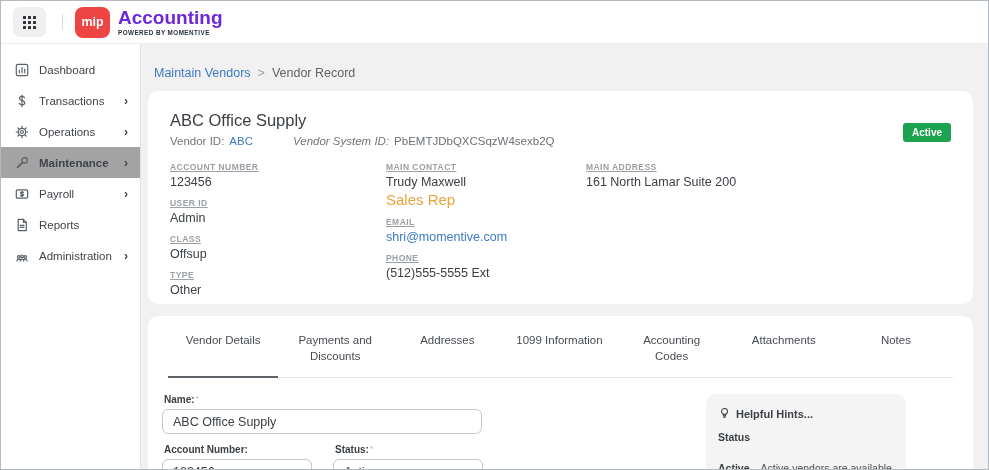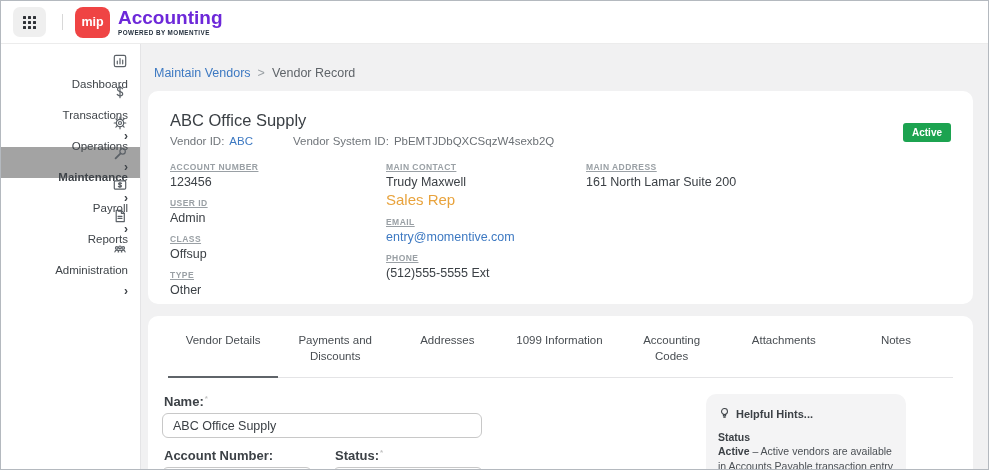--- a/index.html
+++ b/index.html
@@ -18,22 +18,22 @@
   .vdiv { width:1px; height:16px; background:#d8d8d8; margin:0 12px 0 16px; }
   .logo { width:35px; height:31px; background:#ef4444; border-radius:8px; color:#fff;
           font-size:12.5px; font-weight:700; display:flex; align-items:center;
           justify-content:center; margin-right:8px; }
   .brand-name { color:#6d28d9; font-size:19px; font-weight:700; line-height:1; }
   .brand-tag { color:#25303e; font-size:6.3px; font-weight:700; letter-spacing:0.45px; margin-top:2px; }
 
   
   .body { flex:1; display:flex; min-height:0; }
   .sidebar { flex:0 0 140px; background:#fff; border-right:1px solid #e4e4e6; padding-top:10px; }
-  .nav-item { height:31px; display:flex; align-items:flex-end; gap:9px;
-              padding:0 12px 0 14px; font-size:11.5px; color:#3f4449; cursor:pointer;flex-direction:column; }
+  .nav-item { height:31px; display:flex; align-items:center; gap:9px;
+              padding:0 12px 0 14px; font-size:11.5px; color:#3f4449; cursor:pointer; }
   .nav-item .nic { width:15px; height:14px; color:#5b6167; display:flex; flex:0 0 15px; }
   .nav-item .nic svg { width:14px; height:14px; fill:none; stroke:currentColor;
                        stroke-width:1.2; stroke-linecap:round; stroke-linejoin:round; }
   .nav-item .nlabel { flex:1; white-space:nowrap; }
   .chev { color:#3f4449; font-size:12px; font-weight:700; line-height:1; }
   .nav-item.active { background:#a3a3a3; font-weight:700; }
 
   
   main { flex:1; padding:16px 15px 0 7px; min-width:0; position:relative; }
   .crumbs { margin:6px 0 11px 6px; font-size:12.5px; color:#5f6469; display:flex; gap:7px; }
@@ -41,61 +41,61 @@
   .crumb-sep { color:#9aa0a5; }
 
   .card { background:#fff; border-radius:10px; }
 
   
   .vendor-card { height:213px; padding:13px 22px 0; margin-bottom:12px; }
   .vc-top { display:flex; }
   .vc-title { font-size:16.5px; font-weight:500; color:#3a3f44; margin:7px 0 5px; }
   .vc-ids { font-size:11.5px; color:#70757a; display:flex; align-items:center; }
   .vc-ids .id-link { color:#3d79c2; text-decoration:none; margin-left:5px; cursor:pointer; }
-  .vc-ids .sys { margin-left:40px; }
+  .vc-ids .sys { margin-left:40px;font-style:italic; }
   .vc-ids .id-val { margin-left:5px; color:#6b7075; }
   .badge { margin-left:auto; align-self:flex-start; margin-top:19px; background:#1ca350;
            color:#fff; font-size:10px; font-weight:700; padding:4px 9px; border-radius:3px; }
   .vc-grid { display:flex; margin-top:15px; }
   .vcol1 { width:216px; } .vcol2 { width:200px; } .vcol3 { flex:1; }
   .fld { margin-bottom:9px; }
   .fld-label { font-size:8.5px; font-weight:600; color:#9aa0a5; letter-spacing:0.45px; margin-bottom:3px;text-decoration:underline; }
   .fld-value { font-size:12.5px; color:#3c4146; }
   .fld-sub { font-size:15px; color:#e8a33d; margin-top:2px; }
   a.email-link { color:#3d79c2; text-decoration:none; cursor:pointer; }
 
   
   .tabs-card { height:240px; }
   .tabs { display:flex; margin:0 20px; height:62px; border-bottom:1px solid #e4e4e6; }
   .tab { width:112px; margin-right:2px; text-align:center; font-size:11.5px; color:#484d52;
          padding-top:17px; cursor:pointer; }
   .tab span { display:inline-block; max-width:92px; line-height:1.35; }
   .tab.active { border-bottom:2px solid #5f6469; margin-bottom:-1px; }
   .tab-content { display:flex; padding:16px 20px 0 14px; }
   .form-col { width:520px; }
-  .fgroup label { display:block; font-size:13px; font-weight:700; color:#3c4146; margin:0 0 4px 2px; }
+  .fgroup label { display:block; font-size:10px; font-weight:700; color:#3c4146; margin:0 0 4px 2px; }
   .req::after { content:"*"; color:#c3c3c3; font-size:8px; vertical-align:top; margin-left:1px; }
   .inp { height:25px; border:1px solid #c8c8c8; border-radius:6px; padding:0 10px;
          font-size:12.5px; color:#3c4146; background:#fff; font-family:inherit; }
   .name-inp { width:320px; }
   .acct-inp { width:150px; }
   .fgroup { margin-bottom:10px; }
   .frow { display:flex; gap:21px; }
   .select { width:150px; height:25px; border:1px solid #c8c8c8; border-radius:6px; background:#fff;
             display:flex; align-items:center; padding:0 10px; font-size:12.5px; color:#3c4146; cursor:pointer; }
   .caret { margin-left:auto; font-size:10px; color:#54585c; }
 
   
   .hints { width:200px; margin-left:auto; margin-right:47px; background:#f4f4f5;
            border-radius:10px; padding:13px 12px; height:160px; font-size:10.5px; color:#4b5055; }
   .hints-title { display:flex; align-items:center; gap:5px; font-size:11px; font-weight:700;
                  color:#3c4146; margin-bottom:11px; }
   .hints-title svg { width:13px; height:13px; fill:none; stroke:#3c4146; stroke-width:1.1;
                      stroke-linecap:round; }
-  .hints-heading { font-weight:700; color:#3c4146; margin-bottom:1px; }
+  .hints-heading { font-weight:700; color:#3c4146; margin-bottom:18px; }
   .hints p { line-height:1.4; }
   .hints b { color:#3c4146; }
 </style>
 </head>
 <body>
 
 <div class="app">
 
   <header>
     <button class="grid-btn">
@@ -235,21 +235,21 @@
             </div>
           </div>
           <div class="vcol2">
             <div class="fld">
               <div class="fld-label">MAIN CONTACT</div>
               <div class="fld-value">Trudy Maxwell</div>
               <div class="fld-sub">Sales Rep</div>
             </div>
             <div class="fld">
               <div class="fld-label">EMAIL</div>
-              <div class="fld-value"><a class="email-link">entry@momentive.com</a></div>
+              <div class="fld-value"><a class="email-link">shri@momentive.com</a></div>
             </div>
             <div class="fld">
               <div class="fld-label">PHONE</div>
               <div class="fld-value">(512)555-5555 Ext</div>
             </div>
           </div>
           <div class="vcol3">
             <div class="fld">
               <div class="fld-label">MAIN ADDRESS</div>
               <div class="fld-value">161 North Lamar Suite 200</div>

